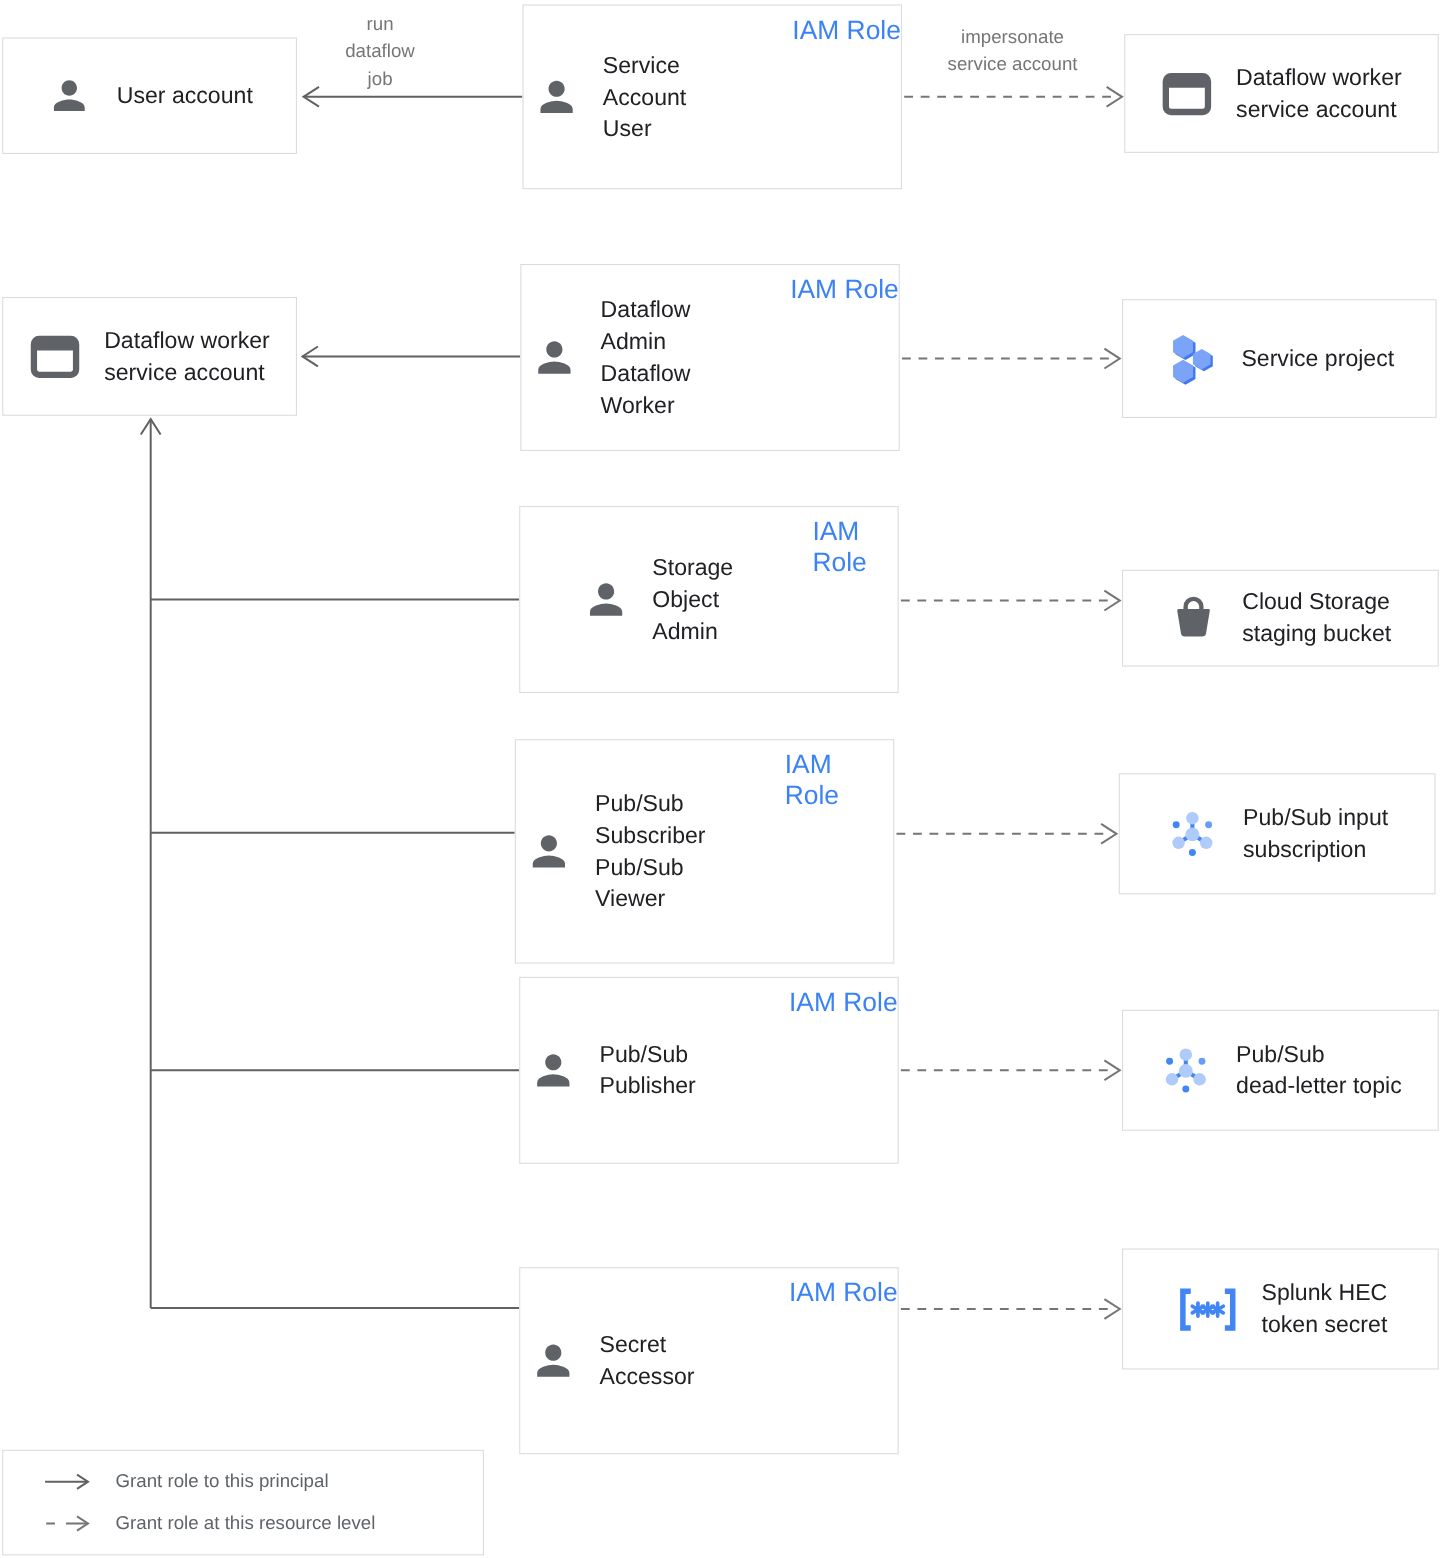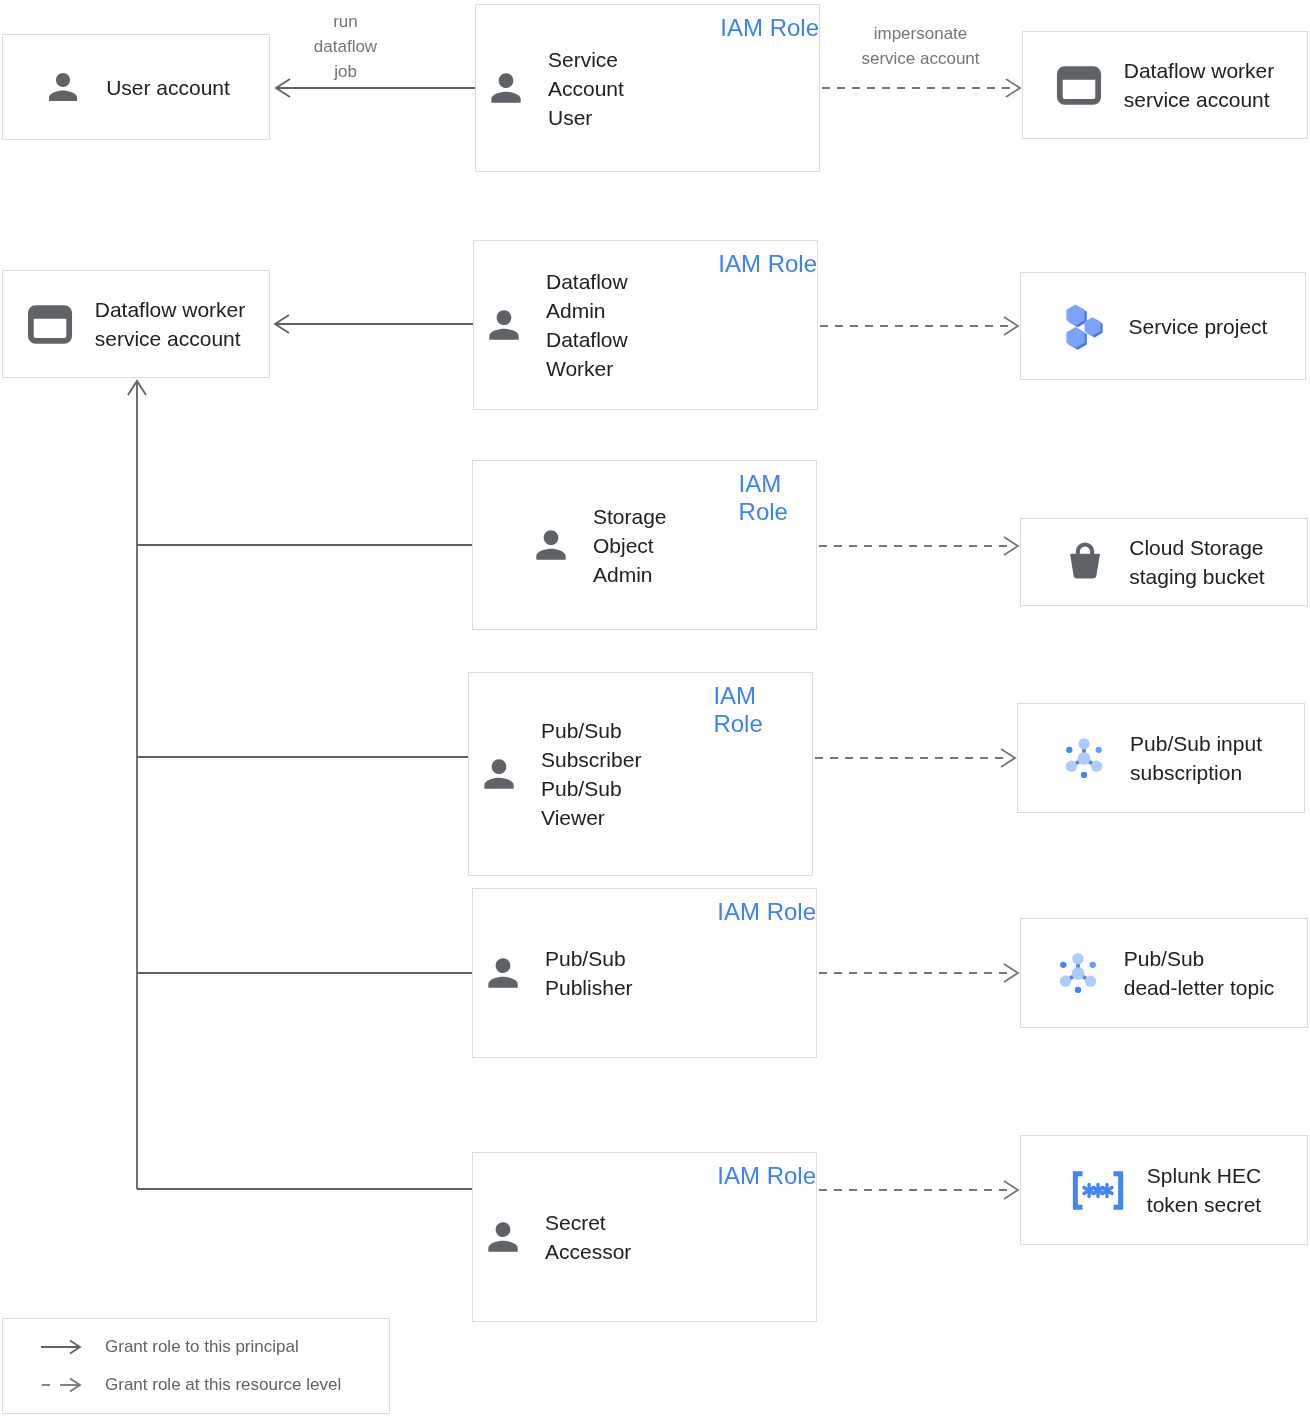--- a/index.html
+++ b/index.html
@@ -19,21 +19,21 @@
   .role { display:flex; flex-direction:row; }
   .role-top { flex:1; display:flex; align-items:center; justify-content:center; gap:20px; padding:0 8px; }
   .divider { height:1px; background:#dadce0; margin:0 32px; }
   .role-sub { height:54px; display:flex; align-items:flex-start; justify-content:center; padding-top:9px;
               font-size:24px; color:#3b82f6; }
   .title { font-size:21px; line-height:29px; color:#202124; }
   .title span { display:block; }
   .edge-label { position:absolute; text-align:center; font-size:17px; line-height:25px; color:#757575; }
   .edge-label span { display:block; }
   #legend {
-    position:absolute; left:2px; top:1318px; width:388px; height:96px;
+    position:absolute; left:2px; top:1318px; width:438px; height:96px;
     border:1.5px solid #dadce0; box-sizing:border-box;
     display:flex; flex-direction:column; justify-content:space-evenly;
     padding-left:36px;
   }
   .legend-row { display:flex; align-items:center; gap:20px; font-size:17px; color:#5f6368; }
   svg.icon { flex:none; }
 </style>
 </head>
 <body>
 

